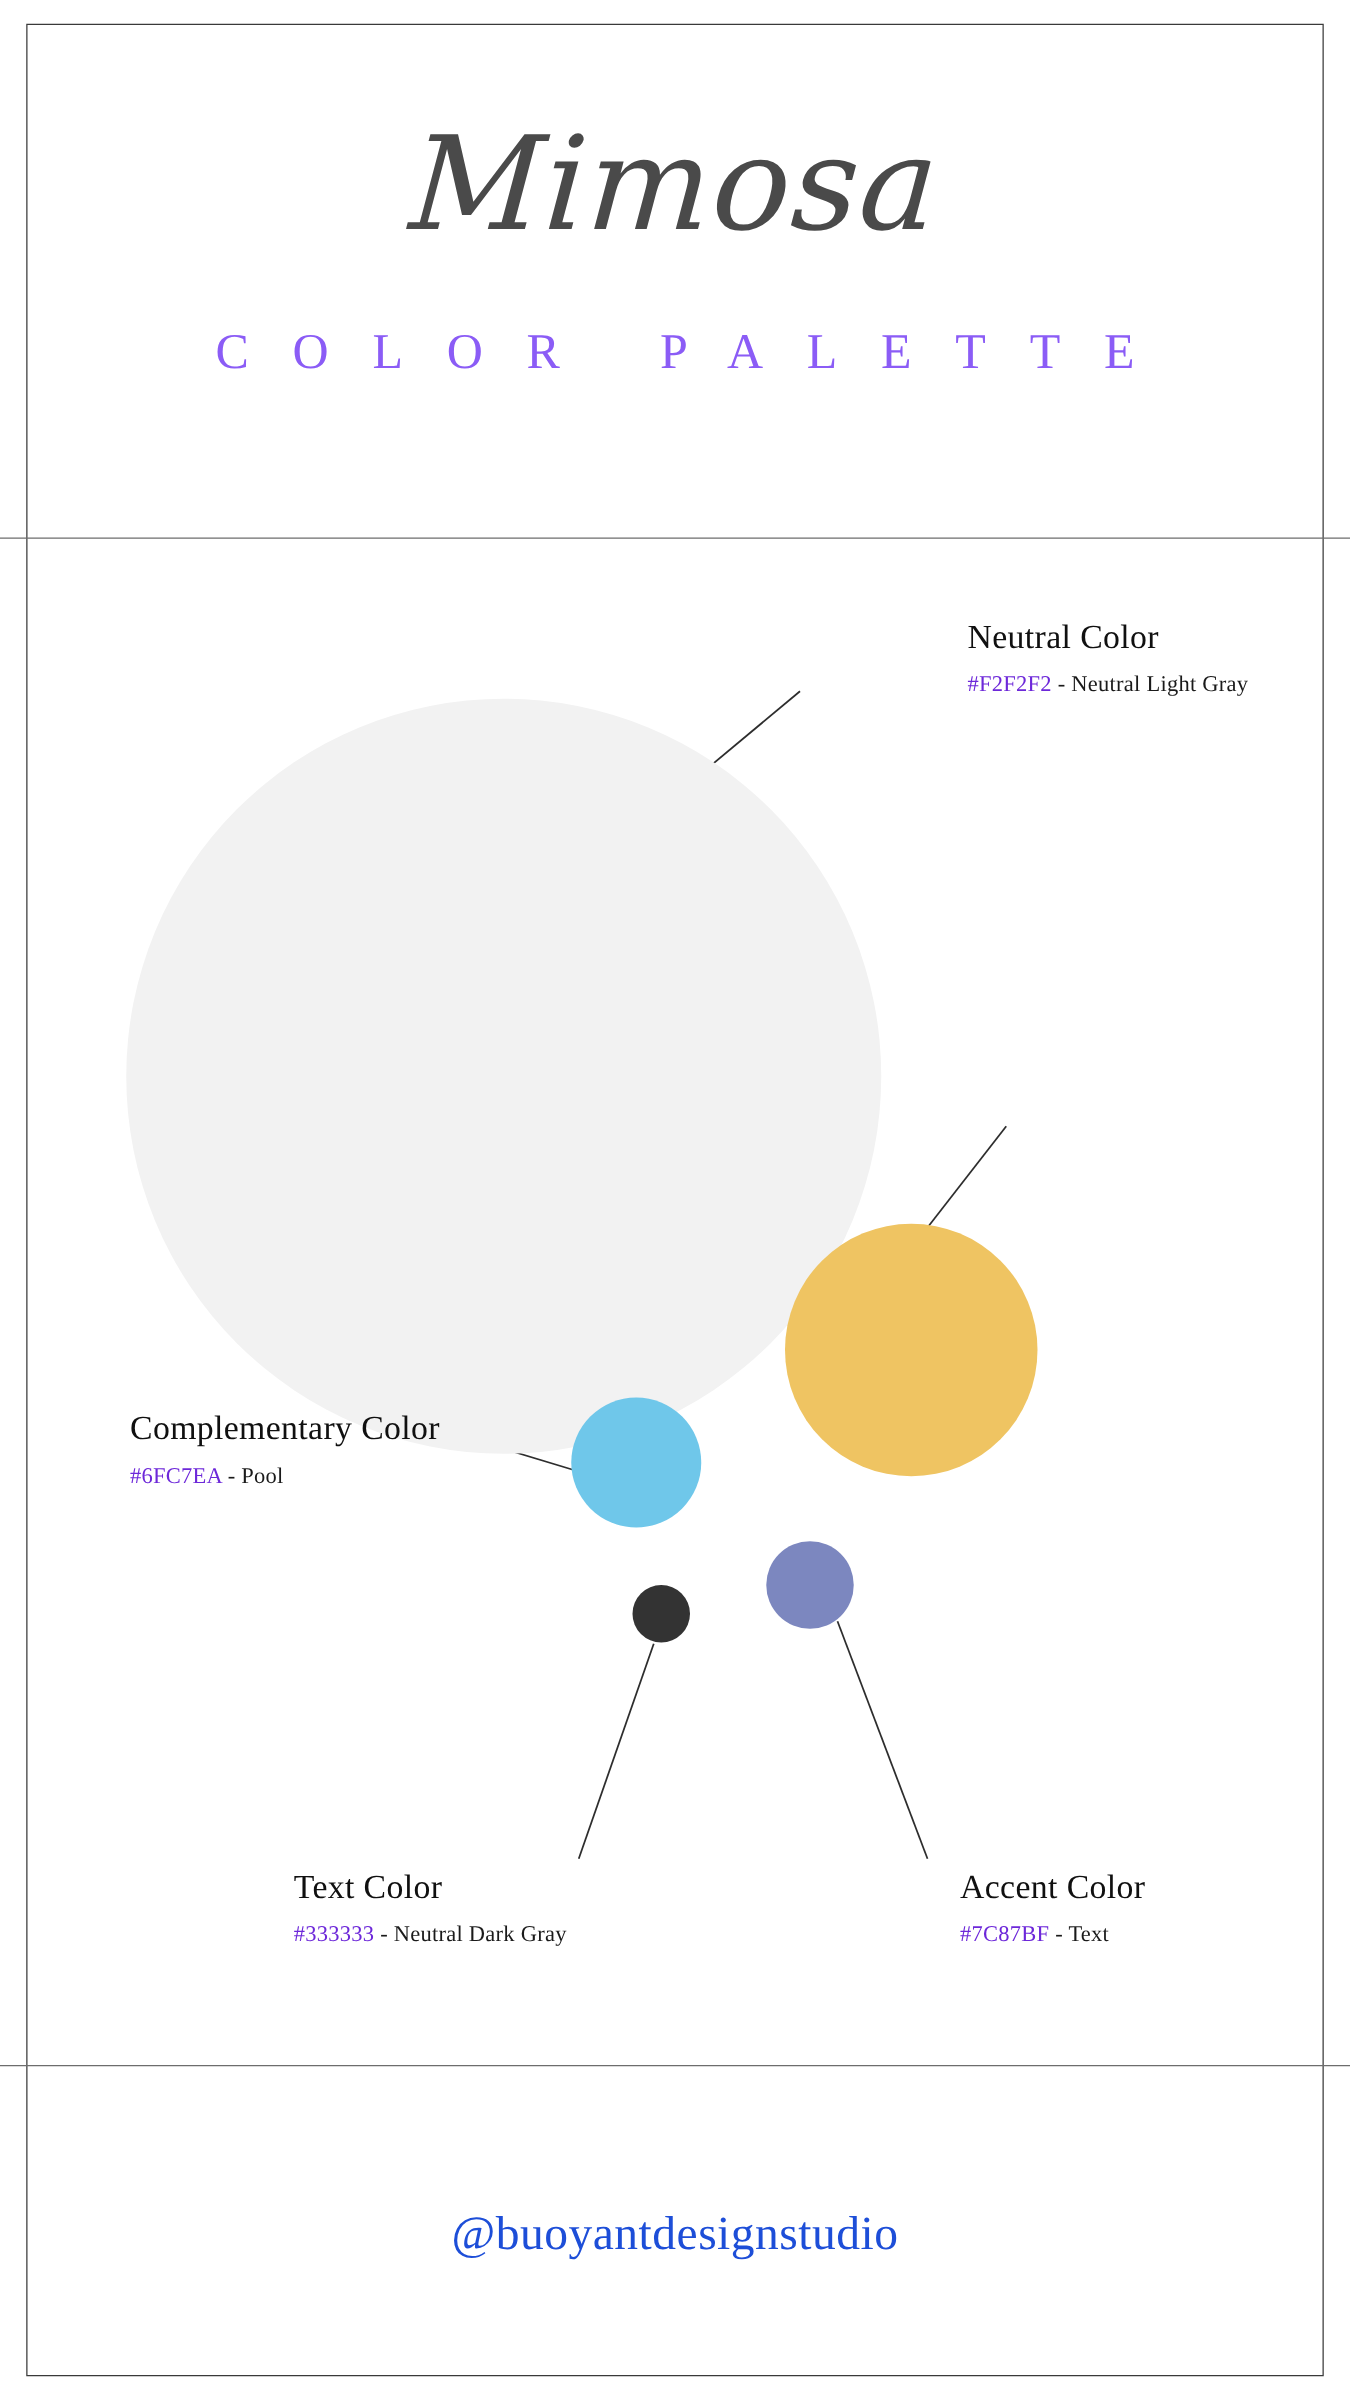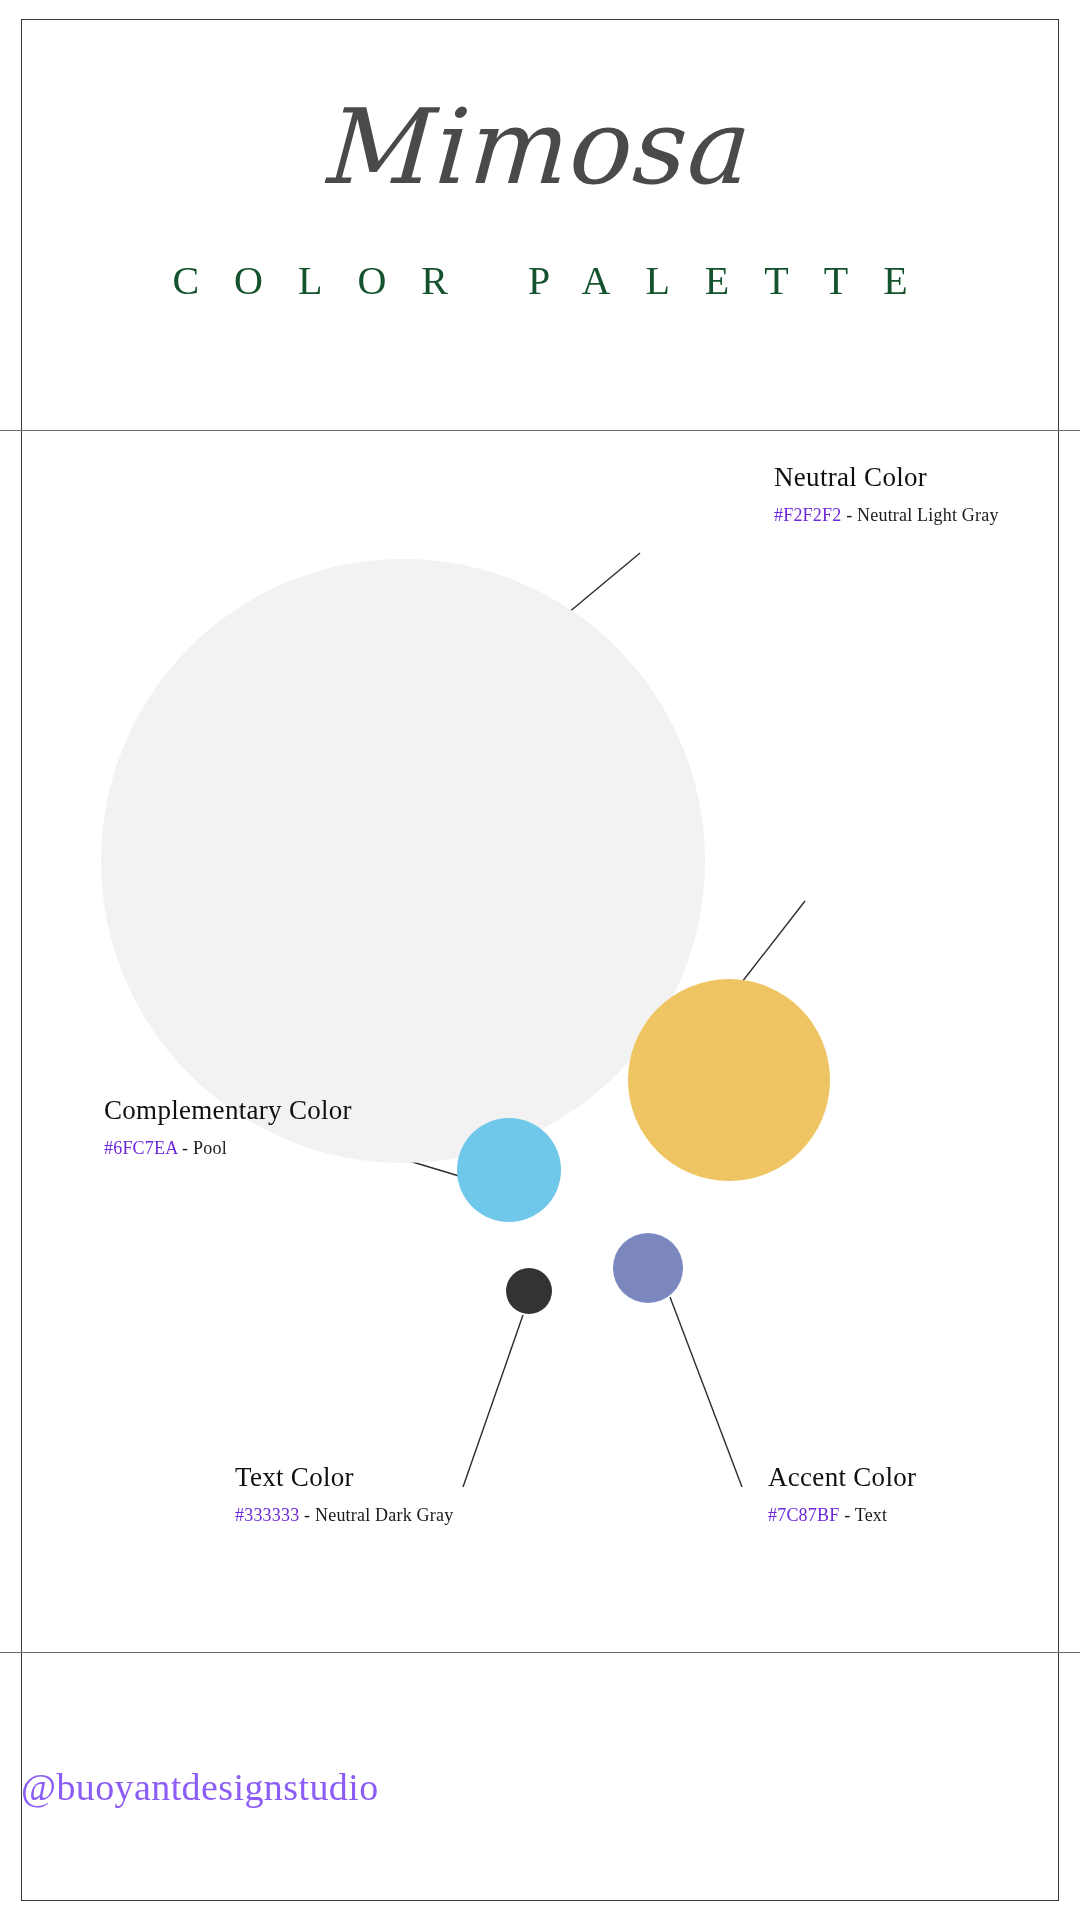--- a/index.html
+++ b/index.html
@@ -66,21 +66,21 @@
     position: absolute;
     top: 238px;
     left: 0;
     width: 100%;
     text-align: center;
     font-family: "Liberation Serif", "DejaVu Serif", serif;
     font-size: 40px;
     font-weight: 400;
     letter-spacing: 35px;
     text-indent: 35px;
-    color: #14532d;
+    color: #8b5cf6;
   }
 
   
   #stage {
     position: absolute;
     left: 0;
     top: 431px;
     width: 1080px;
     height: 1221px;
   }
@@ -111,21 +111,21 @@
   #swatch-accent {
     left: 613px;  top: 802px;  width: 70px;  height: 70px;
     background: #7C87BF;
   }
   #swatch-text {
     left: 506px;  top: 837px;  width: 46px;  height: 46px;
     background: #333333;
   }
 
   
-  .label-block { position: absolute; }
+  .label-block { position: absolute; margin-top: 32px; }
   .label-name {
     font-family: "Liberation Serif", "DejaVu Serif", serif;
     font-size: 27px;
     font-weight: 400;
     color: #101010;
     letter-spacing: 0.3px;
     white-space: nowrap;
     line-height: 1.2;
   }
   .label-code {
@@ -152,26 +152,26 @@
     left: 21px;
     top: 1653px;
     width: 1038px;
     height: 248px;
   }
   #handle {
     position: absolute;
     top: 112px;
     left: 0;
     width: 100%;
-    text-align: left;
+    text-align: center;
     font-family: "Liberation Serif", "DejaVu Serif", serif;
     font-size: 38px;
     font-weight: 400;
     letter-spacing: 0.4px;
-    color: #8b5cf6;
+    color: #1d4ed8;
   }
 </style>
 </head>
 <body>
 
 <div id="header">
   <div id="brand-title">Mimosa</div>
   <div id="subtitle">COLOR PALETTE</div>
 </div>
 

